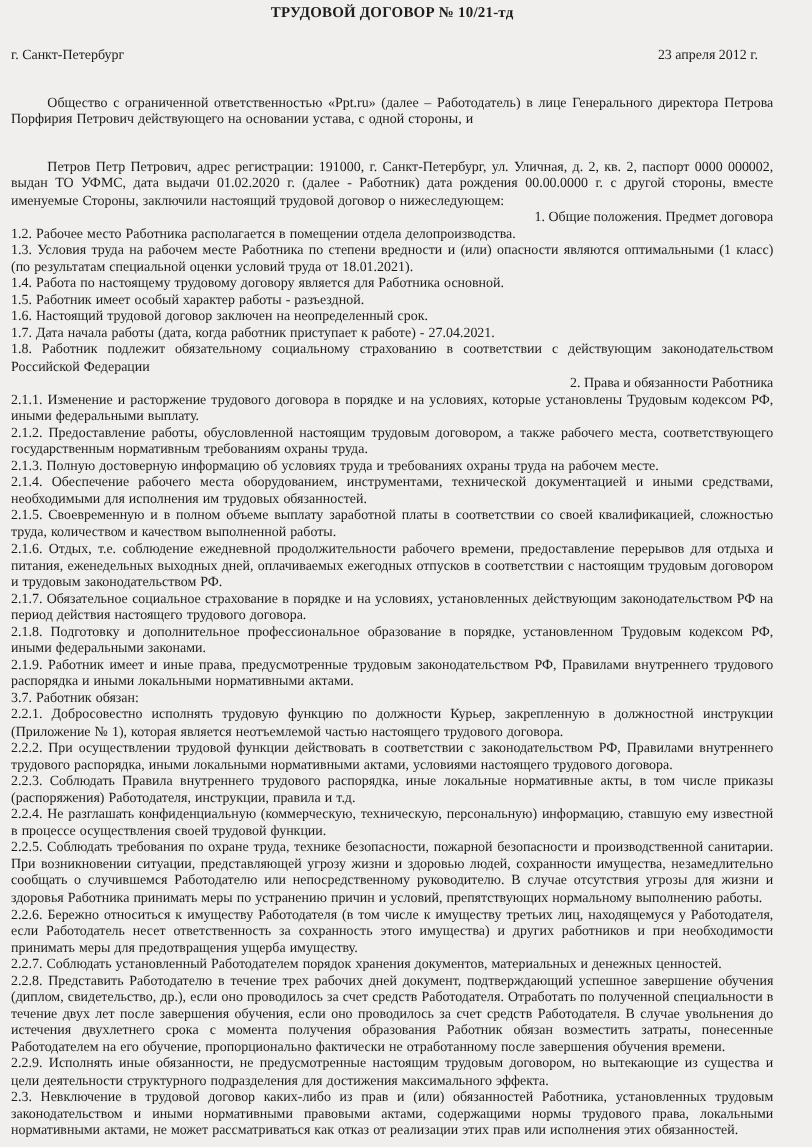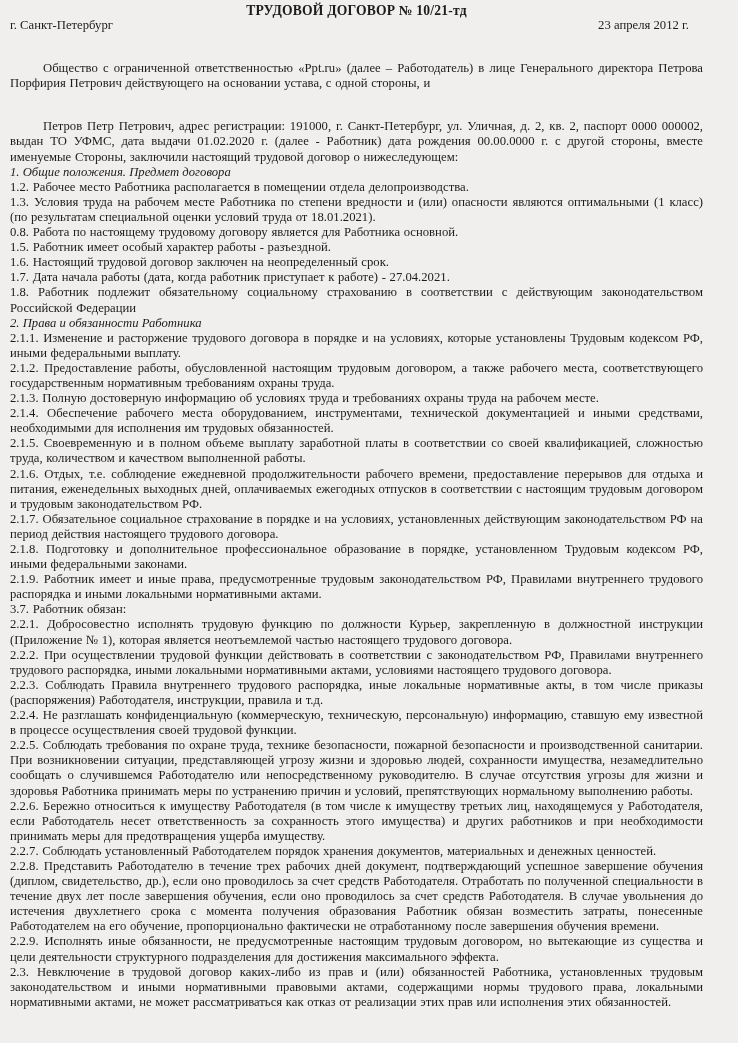--- a/index.html
+++ b/index.html
@@ -27,53 +27,53 @@
     text-align: center;
     font-weight: bold;
     font-size: 13.6px;
     letter-spacing: 0.2px;
     white-space: nowrap;
   }
   .dateline {
     display: flex;
     justify-content: space-between;
     padding-right: 14px;
+    margin-top: 25px;
   }
   .page p {
     margin: 0;
     word-spacing: 0.5px;
   }
   .page p.indent {
     text-indent: 33px;
     margin-top: 28px;
   }
   .section-heading {
-    text-align: left;
-    font-style: italic;
+    text-align: right;
   }
 </style>
 </head>
 <body>
 
 <div class="page">
 
   <div class="doc-title">ТРУДОВОЙ ДОГОВОР № 10/21-тд</div>
 
   <div class="dateline">
     <span>г. Санкт-Петербург</span>
     <span>23 апреля 2012 г.</span>
   </div>
 
   <p class="indent">Общество с ограниченной ответственностью «Ppt.ru» (далее – Работодатель) в лице Генерального директора Петрова Порфирия Петрович действующего на основании устава,  с одной стороны, и</p>
   <p class="indent">Петров Петр Петрович, адрес регистрации: 191000, г. Санкт-Петербург,  ул. Уличная, д. 2, кв. 2, паспорт 0000 000002, выдан ТО УФМС, дата выдачи 01.02.2020 г. (далее - Работник) дата рождения 00.00.0000 г. с другой стороны, вместе именуемые  Стороны, заключили настоящий трудовой договор о нижеследующем:</p>
 
   <div class="section-heading">1. Общие положения. Предмет договора</div>
   <p>1.2. Рабочее место Работника располагается в помещении отдела делопроизводства.</p>
   <p>1.3. Условия труда на рабочем месте Работника по степени вредности и (или) опасности являются оптимальными (1 класс) (по результатам специальной оценки условий труда от 18.01.2021).</p>
-  <p>0.8. Работа по настоящему трудовому договору является для Работника основной.</p>
+  <p>1.4. Работа по настоящему трудовому договору является для Работника основной.</p>
   <p>1.5. Работник имеет особый характер работы - разъездной.</p>
   <p>1.6. Настоящий трудовой договор заключен на неопределенный срок.</p>
   <p>1.7. Дата начала работы (дата, когда работник приступает к работе) - 27.04.2021.</p>
   <p>1.8. Работник подлежит обязательному социальному страхованию в соответствии с действующим законодательством Российской Федерации</p>
 
   <div class="section-heading">2. Права и обязанности Работника</div>
   <p>2.1.1. Изменение и расторжение трудового договора в порядке и на условиях, которые установлены Трудовым кодексом РФ, иными федеральными выплату.</p>
   <p>2.1.2. Предоставление работы, обусловленной настоящим трудовым договором, а также рабочего места, соответствующего государственным нормативным требованиям охраны труда.</p>
   <p>2.1.3. Полную достоверную информацию об условиях труда и требованиях охраны труда на рабочем месте.</p>
   <p>2.1.4. Обеспечение рабочего места оборудованием, инструментами, технической документацией и иными средствами, необходимыми для исполнения им трудовых обязанностей.</p>

